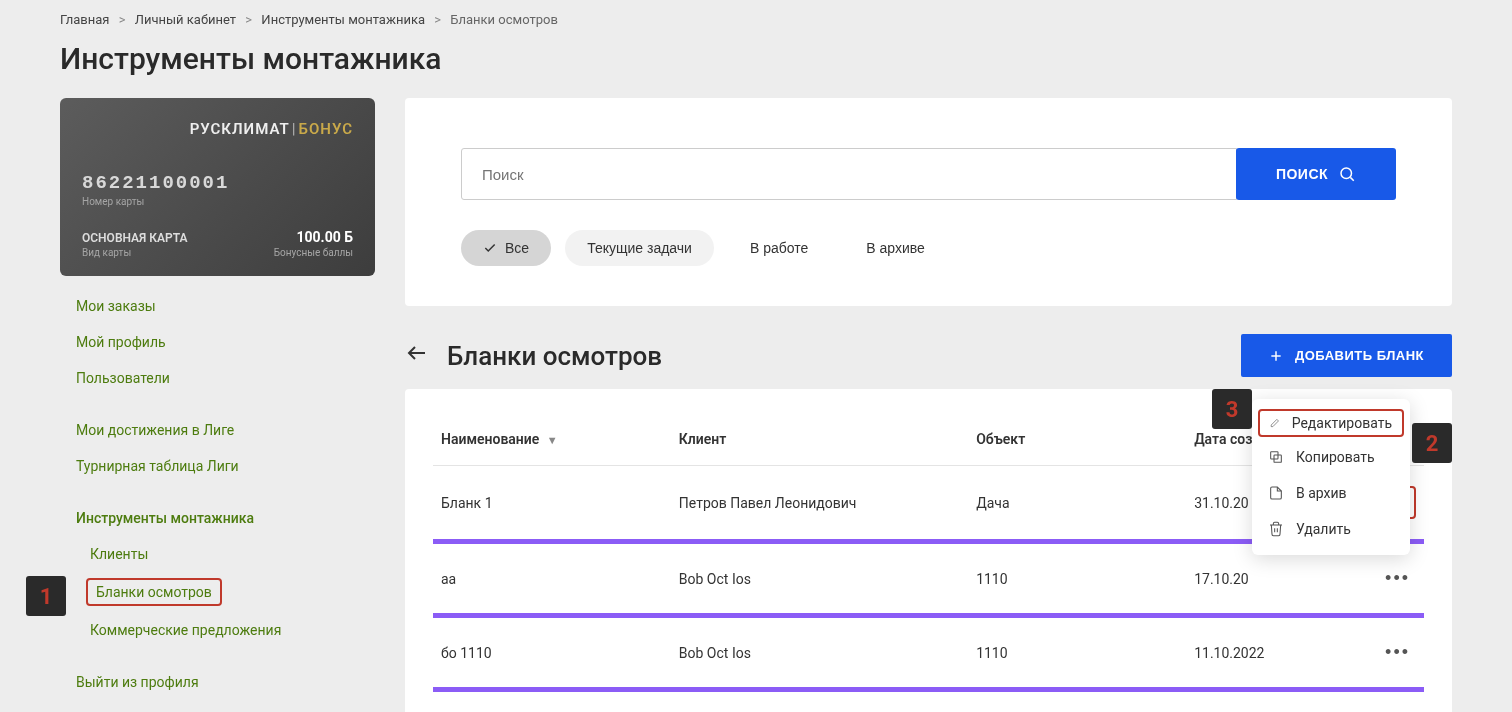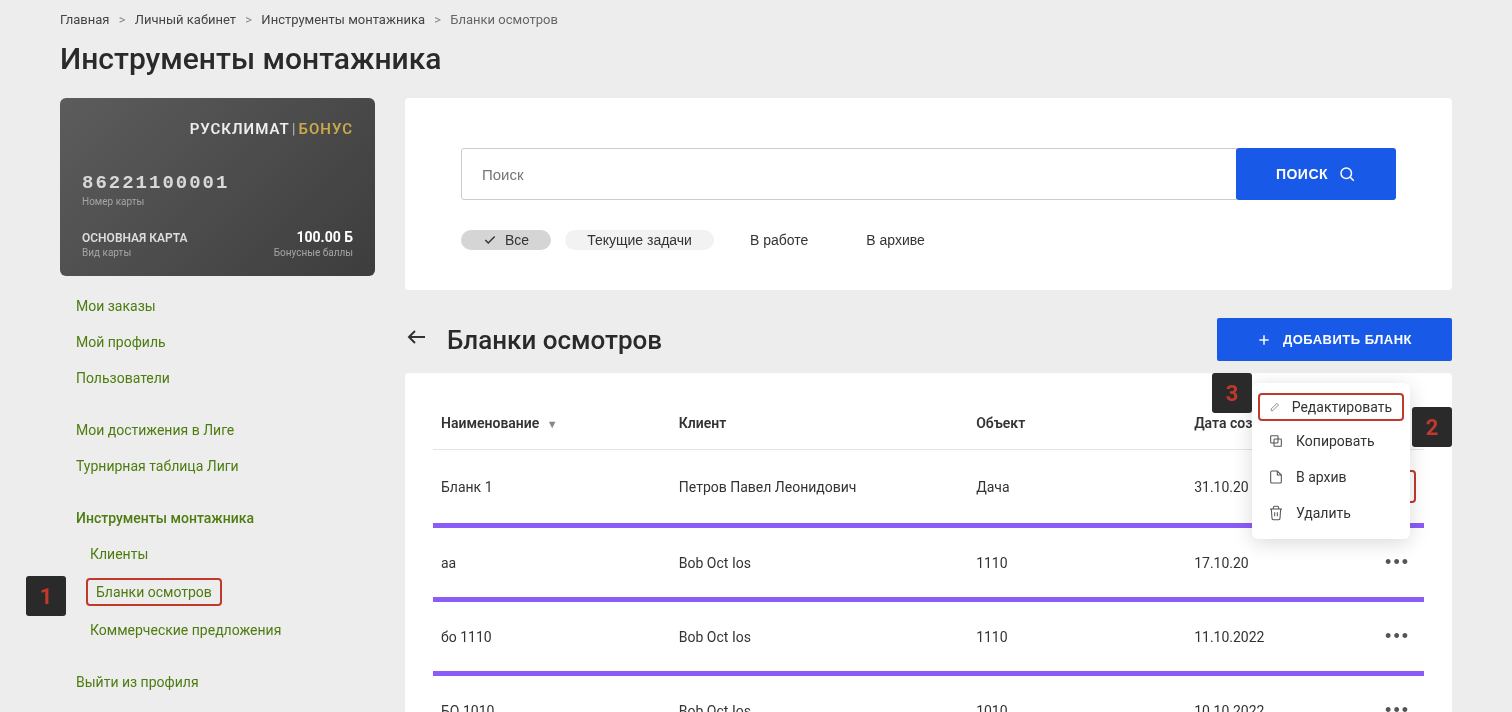--- a/index.html
+++ b/index.html
@@ -127,21 +127,21 @@
     letter-spacing: 0.5px;
     display: flex;
     align-items: center;
     justify-content: center;
     gap: 10px;
     cursor: pointer;
     margin-left: -1px;
   }
   .filter-row { display: flex; gap: 14px; }
   .chip {
-    padding: 2px 22px;
+    padding: 10px 22px;
     border-radius: 22px;
     background: #f2f2f2;
     font-size: 14px;
     color: #333;
     cursor: pointer;
     display: flex;
     align-items: center;
     gap: 8px;
     border: none;
   }
@@ -153,21 +153,21 @@
     justify-content: space-between;
     margin-bottom: 12px;
   }
   .section-title-wrap { display: flex; align-items: center; gap: 18px; }
   .back-arrow { font-size: 22px; cursor: pointer; color: #333; }
   .section-title { font-size: 26px; font-weight: 500; }
   .add-btn {
     background: #1859e8;
     color: #fff;
     border: none;
-    padding: 14px 40px;
+    padding: 14px 28px;
     font-size: 13px;
     font-weight: 600;
     letter-spacing: 0.5px;
     display: flex;
     align-items: center;
     gap: 12px;
     cursor: pointer;
     border-radius: 2px;
   }
   .table-panel {

